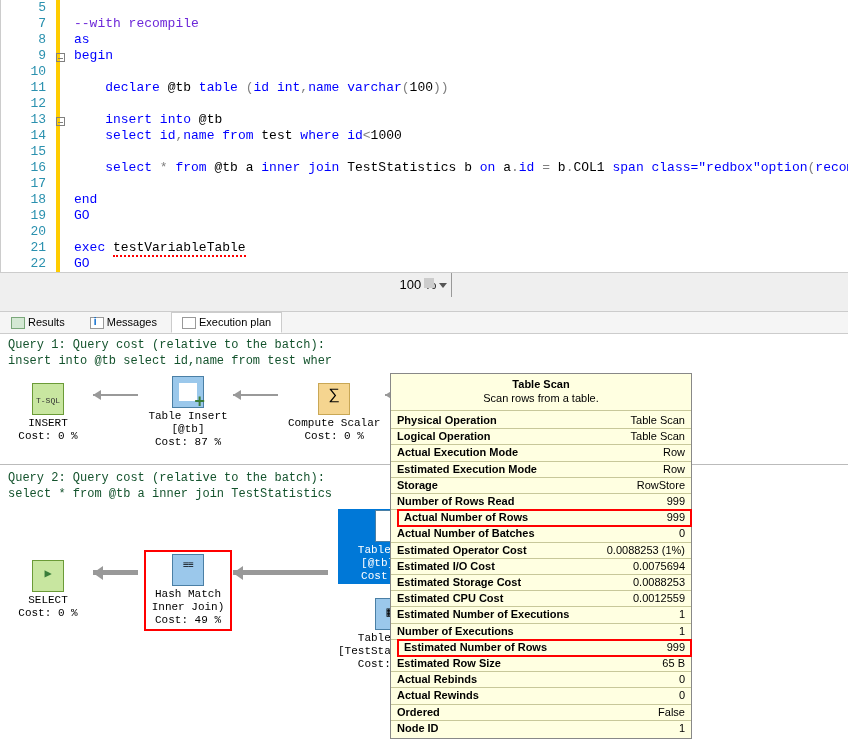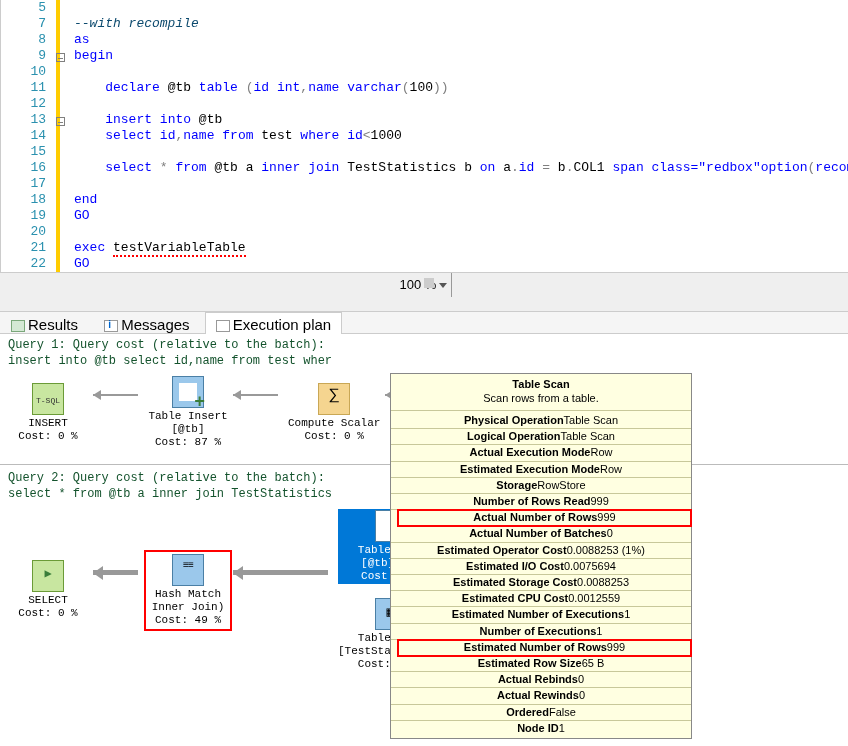--- a/index.html
+++ b/index.html
@@ -9,29 +9,29 @@
 .editor { background: #fff; border-left: 1px solid #ccc; position: relative; }
 .gutter { display: inline-block; width: 55px; text-align: right; color: #2b91af; background: #fff; padding-right: 10px; vertical-align: top; user-select: none; }
 .fold-col { display: inline-block; width: 18px; vertical-align: top; position: relative; }
 .fold-box { display: inline-block; width: 9px; height: 9px; border: 1px solid #808080; position: relative; top: 3px; }
 .fold-box::before { content: ''; position: absolute; left: 1px; right: 1px; top: 3.5px; border-top: 1px solid #808080; }
 .fold-line { position: absolute; left: 4px; top: 0; bottom: 0; border-left: 1px solid #ccc; }
 .code-line { height: 16px; line-height: 16px; white-space: pre; position: relative; }
 .yellow-bar { position: absolute; left: 55px; top: 0; bottom: 0; width: 4px; background: #ffcc00; }
 .code-text { display: inline-block; }
 .kw { color: #0000ff; }
-.cmt { color: #0c4a6e; font-style: italic; }
+.cmt { color: #6d28d9; }
 .squiggle { border-bottom: 2px dotted #ff0000; }
 
 .zoom-bar { background: #efefef; border-top: 1px solid #ccc; border-bottom: 1px solid #ccc; height: 40px; line-height: 24px; padding-left: 4px; font-family: 'Segoe UI', sans-serif; font-size: 13px; position: relative; text-align: center; }
 .zoom-bar .dd { display: inline-block; border-right: 1px solid #999; padding-right: 15px; position: relative; }
 .zoom-bar .dd:after { content: ''; border-left: 4px solid transparent; border-right: 4px solid transparent; border-top: 5px solid #555; position: absolute; right: 4px; top: 10px; }
 .scroll-stub { position: absolute; left: 50%; top: 5px; width: 10px; height: 10px; background: #ccc; }
 
-.tabs { background: #f5f5f5; border-bottom: 1px solid #ccc; height: 22px; font-family: 'Segoe UI', sans-serif; font-size: 15px; }
+.tabs { background: #f5f5f5; border-bottom: 1px solid #ccc; height: 22px; font-family: 'Segoe UI', sans-serif; font-size: 11px; }
 .tab { display: inline-block; padding: 3px 10px; border: 1px solid transparent; border-bottom: none; cursor: pointer; }
 .tab.active { background: #fff; border: 1px solid #ccc; border-bottom: 1px solid #fff; margin-bottom: -1px; }
 .tab-icn { display: inline-block; width: 14px; height: 12px; vertical-align: middle; margin-right: 3px; }
 .icn-results { background: #d4e8d4; border: 1px solid #7aa77a; }
 .icn-msg { background: #fff; border: 1px solid #999; position: relative; }
 .icn-msg::after { content: 'i'; position: absolute; left: 3px; top: -2px; color: #0066cc; font-weight: bold; font-size: 10px; }
 .icn-plan { background: #fff; border: 1px solid #999; }
 
 .plan { font-family: 'Courier New', monospace; font-size: 12px; background: #fff; padding: 4px 8px; position: relative; }
 .qhdr { color: #14532d; margin-bottom: 2px; }
@@ -57,21 +57,21 @@
 .arrow.thick::before { border-top-width: 5px; top: 2px; }
 .arrow.thick::after { top: -2px; border-top-width: 7px; border-bottom-width: 7px; border-right-width: 10px; }
 .node.selscan { background: #0078d7; color: #fff; padding: 1px 3px; }
 .node.redoutline { outline: 2px solid #ff0000; outline-offset: 2px; }
 hr.sep { border: none; border-top: 1px solid #bbb; margin: 6px -8px; }
 
 .tooltip { position: absolute; left: 390px; top: 373px; width: 302px; background: #ffffe1; border: 1px solid #888; font-family: 'Segoe UI', Arial, sans-serif; font-size: 11px; z-index: 10; padding-bottom: 2px; }
 .tt-title { text-align: center; font-weight: bold; padding: 4px 0 2px 0; }
 .tt-sub { padding: 0 6px 4px 6px; text-align: center; }
 .tt-hr { border: none; border-top: 1px solid #c8c89a; margin: 2px 0; }
-.tt-row { display: flex; justify-content: center; padding: 0px 6px; line-height: 15.2px; border-bottom: 1px solid #c8c89a; }
+.tt-row { display: flex; justify-content: space-between; padding: 0px 6px; line-height: 15.2px; border-bottom: 1px solid #c8c89a; }
 .tt-row:last-child { border-bottom: none; }
 .tt-label { font-weight: bold; }
 .tt-row.hilite { outline: 2px solid #ff0000; outline-offset: -1px; position: relative; z-index: 1; margin-left: 7px; }
 
 .stacked-scans { display: inline-flex; flex-direction: column; gap: 14px; }
 </style>
 </head>
 <body>
 
 <div class="editor" id="editor">

